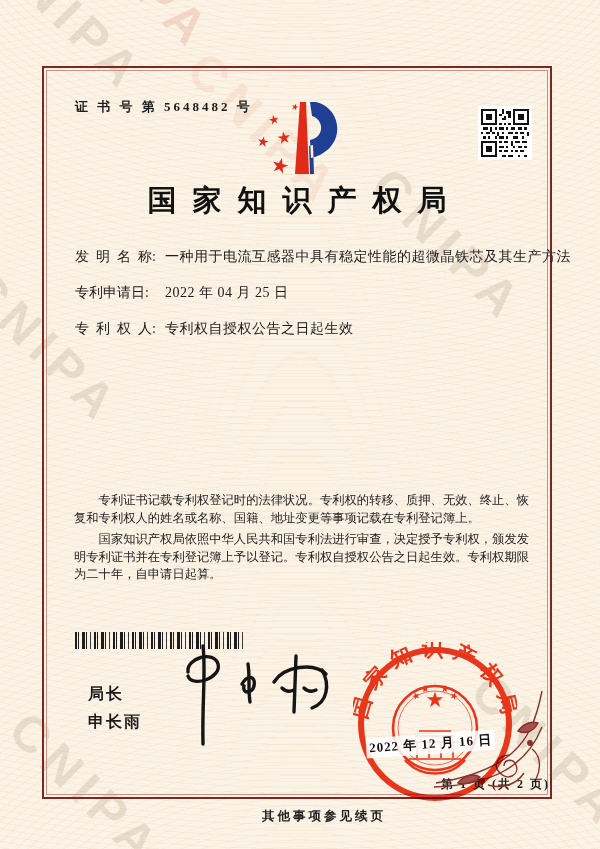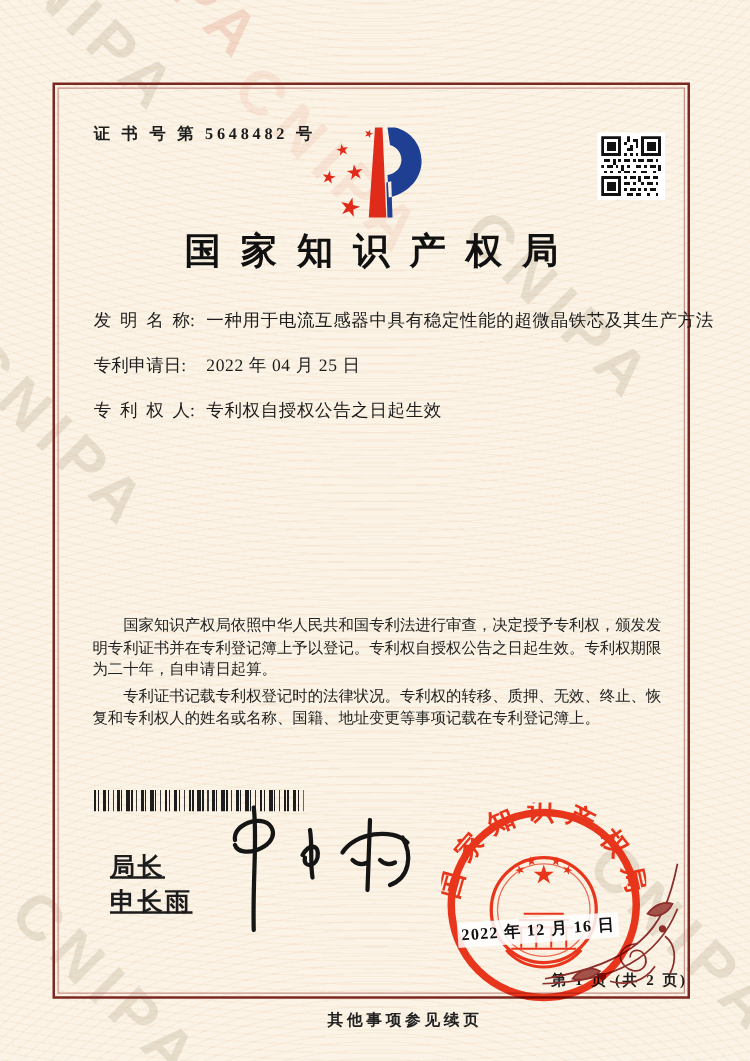--- a/index.html
+++ b/index.html
@@ -42,21 +42,21 @@
   .paras p{margin:0 0 4px 0;text-indent:2em;text-align:justify;font-weight:500;}
   .barcode{
     position:absolute;left:31px;top:564px;width:168px;height:17px;
     background-image:repeating-linear-gradient(90deg,
       #1d1d1d 0 2px, transparent 2px 3px,
       #1d1d1d 3px 4px, transparent 4px 7px,
       #1d1d1d 7px 10px, transparent 10px 11px,
       #1d1d1d 11px 12px, transparent 12px 15px,
       #3a3a3a 15px 16px, transparent 16px 19px);
   }
-  .director{position:absolute;left:44px;top:612px;font-size:20px;font-weight:bold;line-height:28px;letter-spacing:2px;text-decoration:underline;}
+  .director{position:absolute;left:44px;top:612px;font-size:16px;font-weight:bold;line-height:28px;letter-spacing:2px;}
   .signature{position:absolute;left:118px;top:572px;width:178px;height:118px;z-index:4;}
   .seal{position:absolute;left:309px;top:574px;width:164px;height:164px;z-index:5;opacity:.93;mix-blend-mode:multiply;}
   .sealdate{
     position:absolute;left:322px;top:666px;z-index:6;transform:rotate(-4deg);
     font-size:13px;font-weight:700;color:#111;letter-spacing:1px;white-space:nowrap;
     background:rgba(255,255,255,.85);padding:1px 3px;
   }
   .flourish{position:absolute;right:4px;bottom:4px;width:128px;height:106px;z-index:3;}
   .pageinfo{position:absolute;left:0;top:708px;width:100%;text-align:right;font-size:12px;letter-spacing:2px;font-weight:700;}
   .footnote{position:absolute;left:12px;top:808px;width:100%;text-align:center;z-index:2;
@@ -112,22 +112,22 @@
       </div>
       <div class="frow">
         <span class="flabel">专利申请日:</span><span class="fvalue">2022 年 04 月 25 日</span>
       </div>
       <div class="frow">
         <span class="flabel">专  利  权  人:</span><span class="fvalue">专利权自授权公告之日起生效</span>
       </div>
     </div>
 
     <div class="paras">
+      <p>专利证书记载专利权登记时的法律状况。专利权的转移、质押、无效、终止、恢复和专利权人的姓名或名称、国籍、地址变更等事项记载在专利登记簿上。</p>
       <p>国家知识产权局依照中华人民共和国专利法进行审查，决定授予专利权，颁发发明专利证书并在专利登记簿上予以登记。专利权自授权公告之日起生效。专利权期限为二十年，自申请日起算。</p>
-      <p>专利证书记载专利权登记时的法律状况。专利权的转移、质押、无效、终止、恢复和专利权人的姓名或名称、国籍、地址变更等事项记载在专利登记簿上。</p>
     </div>
 
     <div class="barcode"></div>
 
     <div class="director">
       <div>局长</div>
       <div>申长雨</div>
     </div>
 
     <svg class="signature" viewBox="0 0 178 118" aria-hidden="true">

